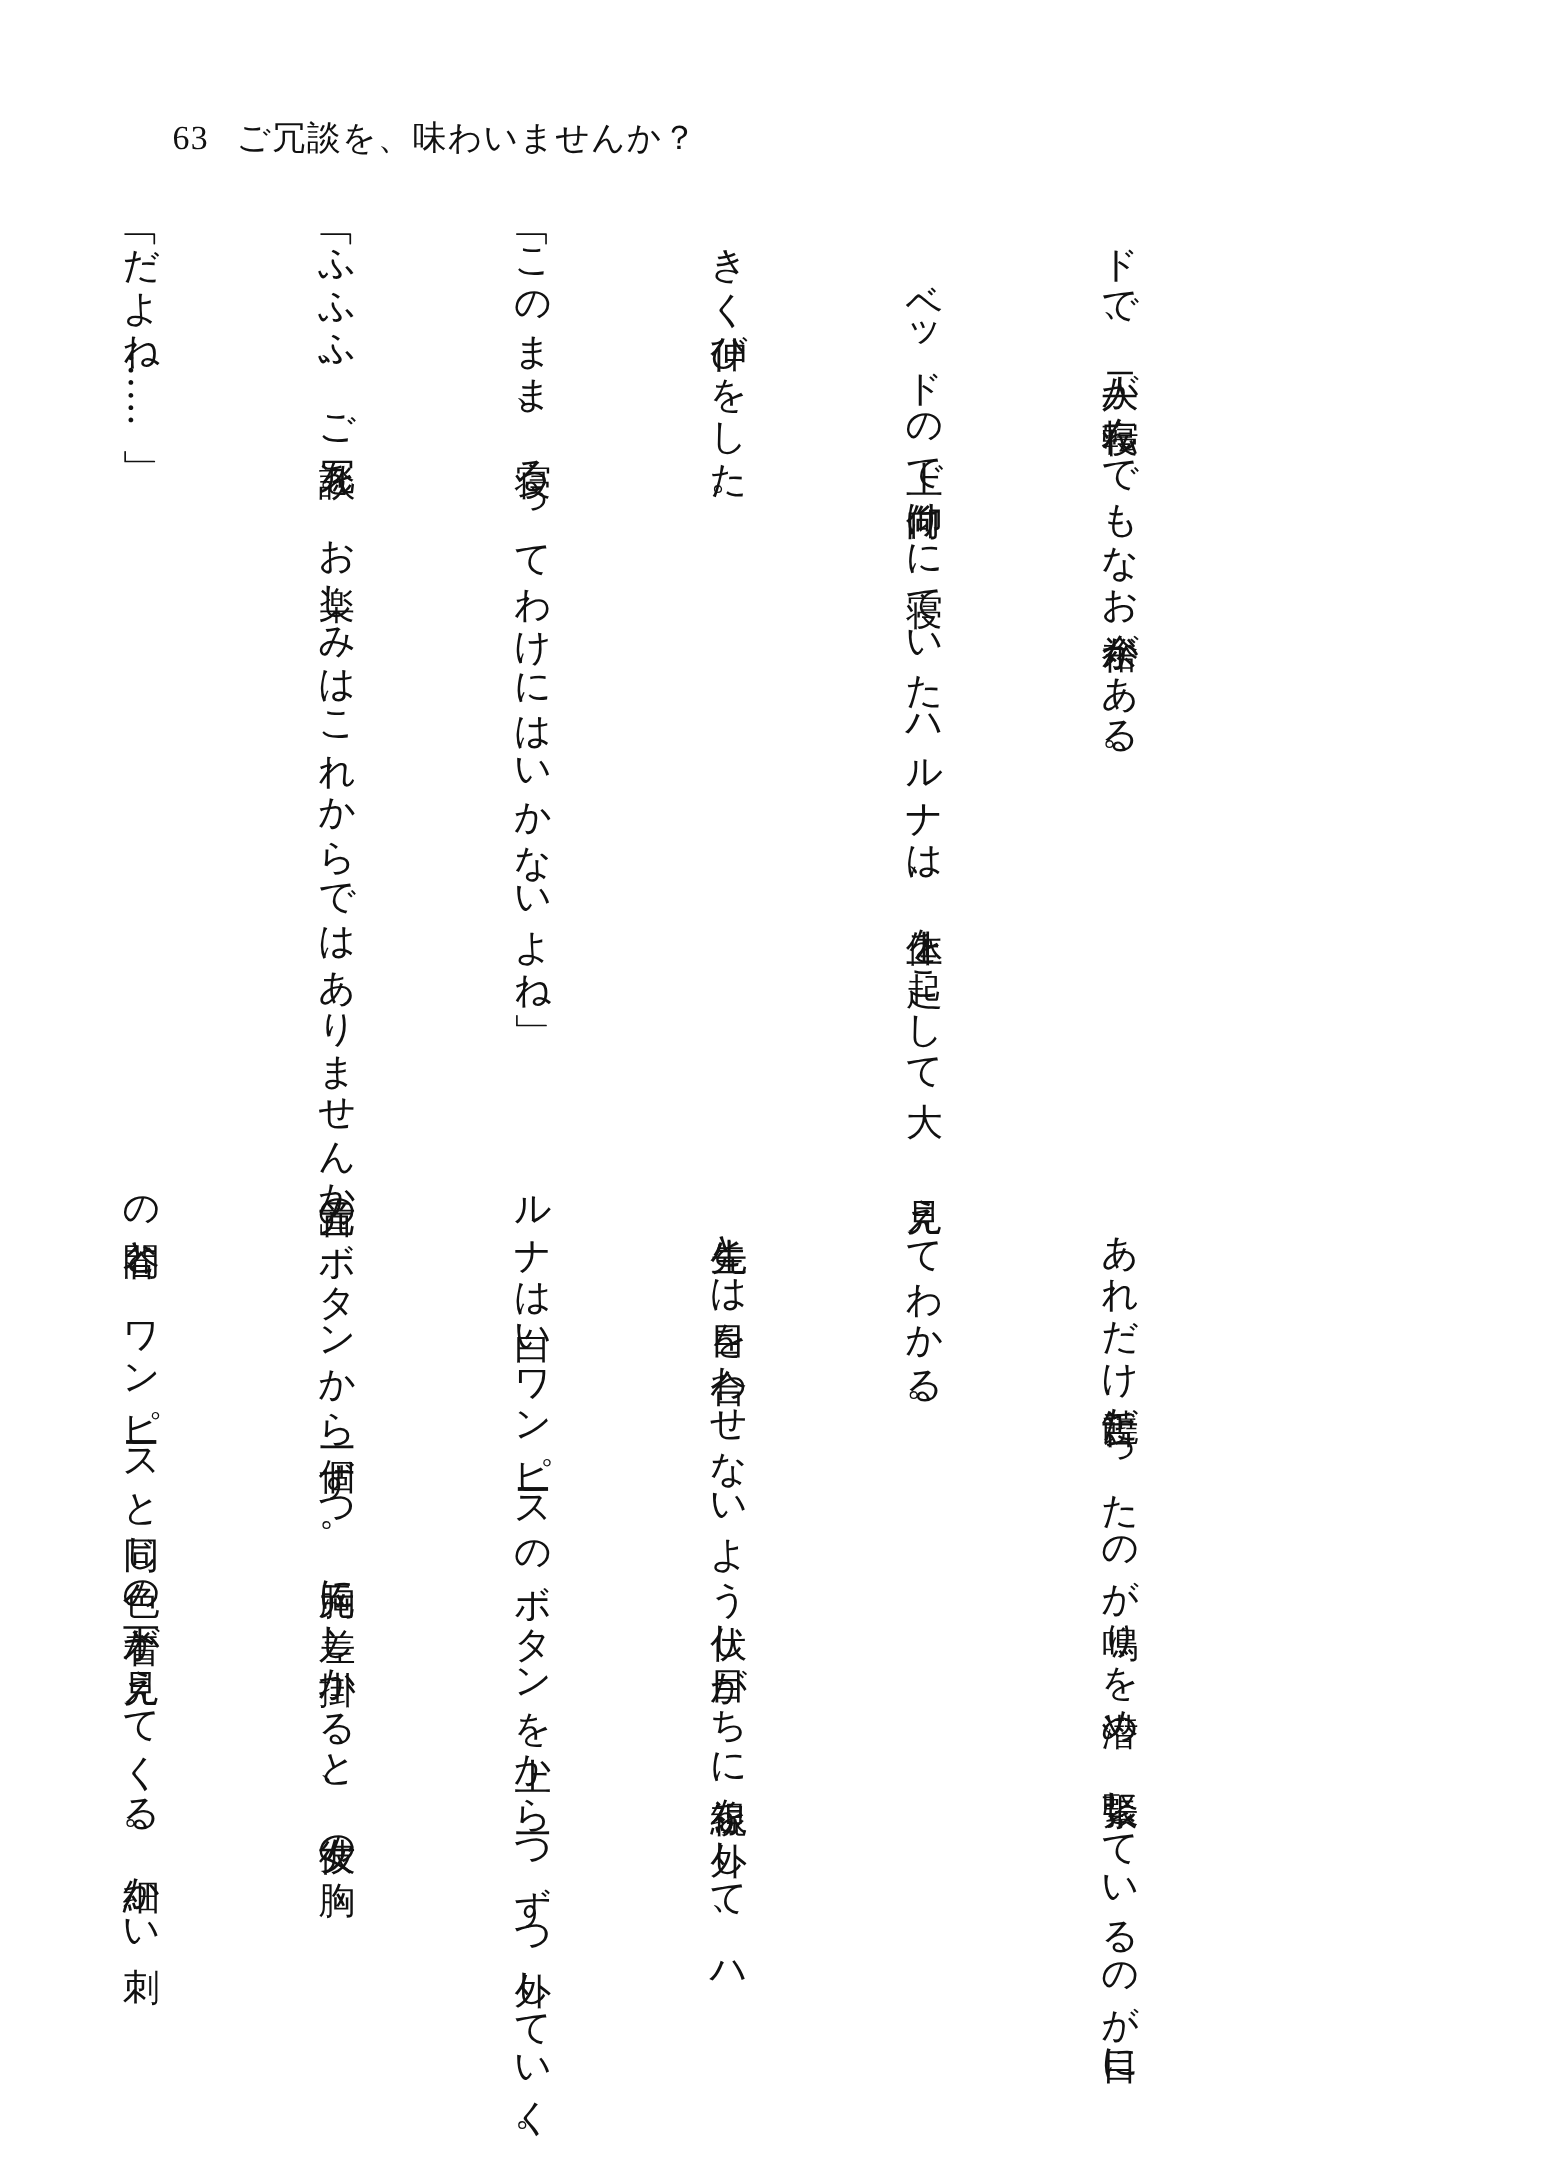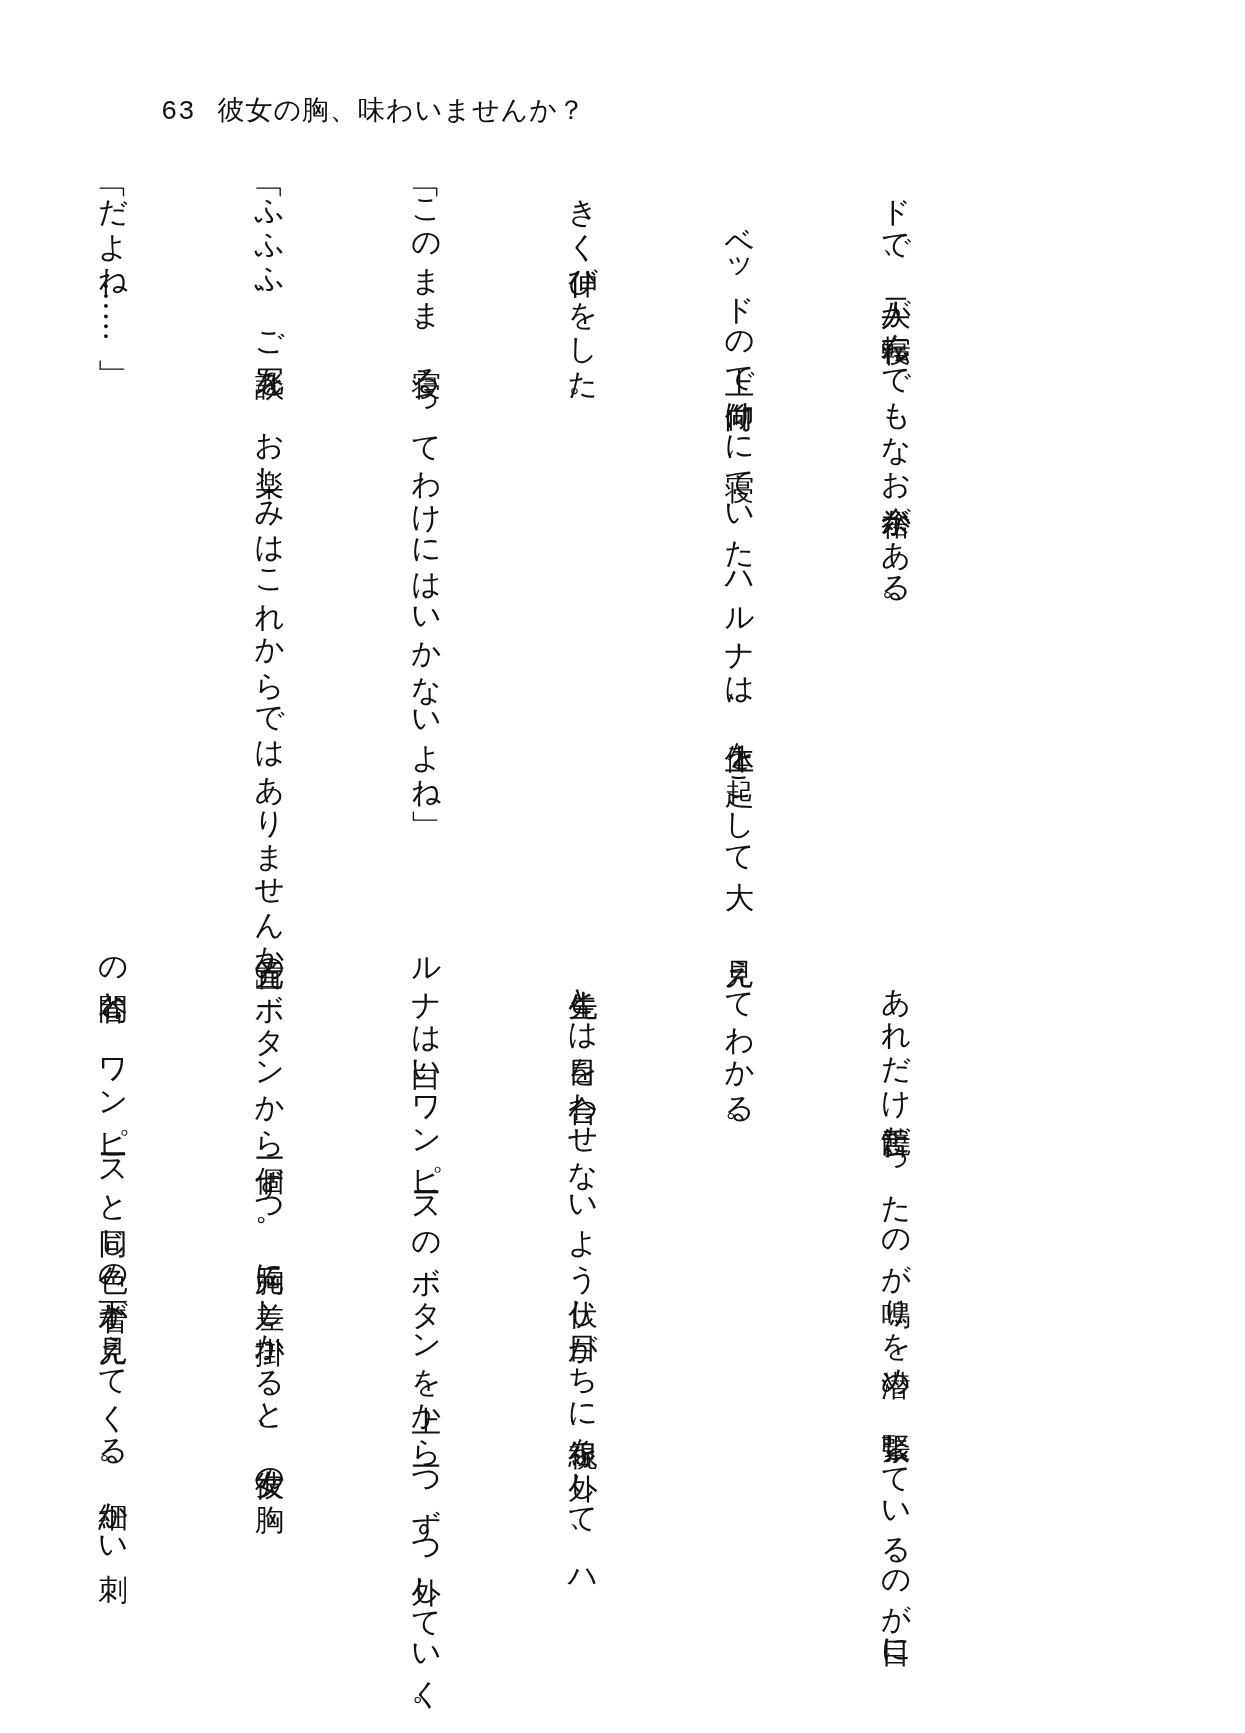--- a/index.html
+++ b/index.html
@@ -1,30 +1,30 @@
 <!DOCTYPE html>
 <html><head>
   <meta charset="utf-8">
   <style>
     html, body { margin:0; padding:0; background:#ffffff; }
     body { width:1245px; height:1733px; position:relative; overflow:hidden;
            font-family:"DejaVu Serif","Liberation Serif",serif; color:#111; }
     .header { position:absolute; left:138px; top:92px; font-size:27px; letter-spacing:1px; white-space:nowrap; }
-    .header .num { font-family:Liberation Mono, monospace; font-weight:normal; margin-right:22px;margin-left:23px; }
+    .header .num { font-family:Liberation Serif, serif; font-weight:normal; margin-right:22px; }
     .block { position:absolute; writing-mode:vertical-rl; font-size:29.5px; line-height:52.2px;
              letter-spacing:0.6px; white-space:pre; }
     .block-top { right:218px; top:178px; height:660px; }
     .block-bottom { right:218px; top:937px; height:660px; }
     .line { display:block; }
   </style>
 </head>
 <body>
 
 <div class="header">
-  <span class="num">63</span><span>彼女の胸、味わいませんか？</span>
+  <span class="num">63</span><span>ご冗談を、味わいませんか？</span>
 </div>
 
 <div class="block block-top">
   <span class="line">ドで、二人が寝転んでもなお余裕がある。</span>
   <span class="line">　ベッドの上で仰向けに寝ていたハルナは、上体を起こして大</span>
   <span class="line">きく伸びをした。</span>
   <span class="line">「このまま、寝るってわけにはいかないよね」</span>
   <span class="line">「ふふふ、ご冗談を。お楽しみはこれからではありませんか」</span>
   <span class="line">「だよね……」</span>
   

